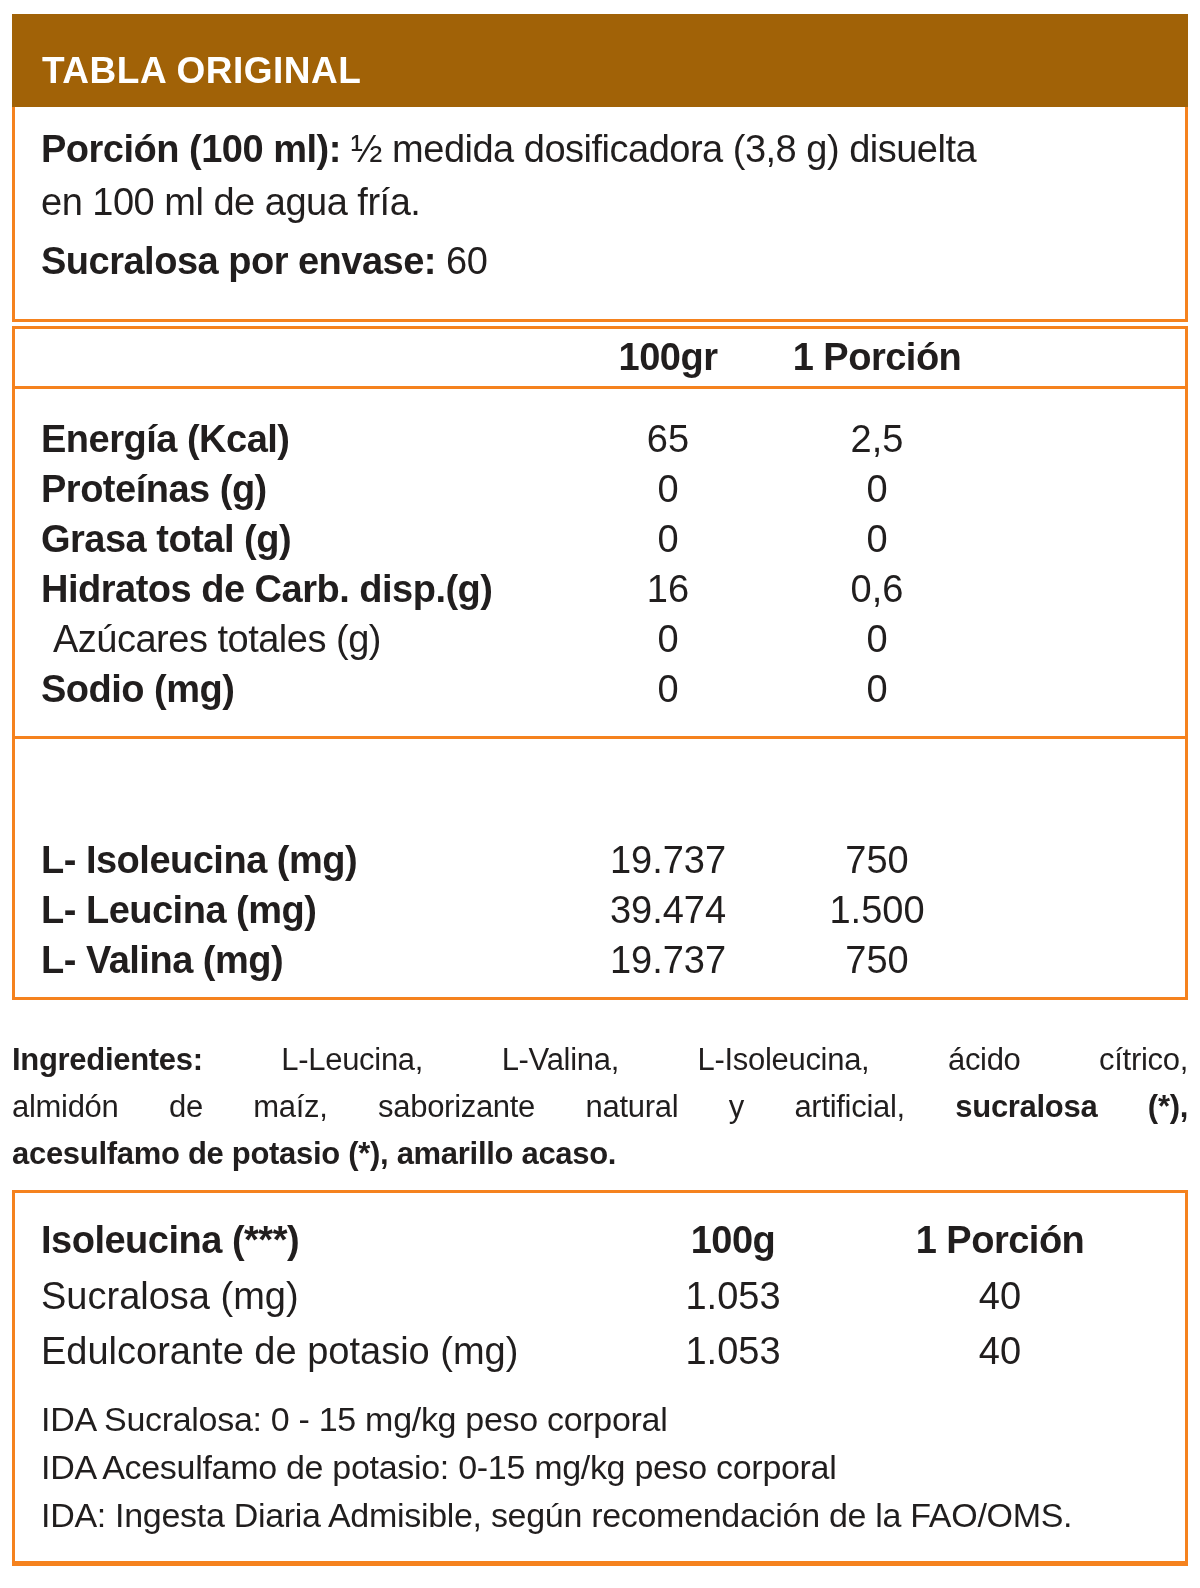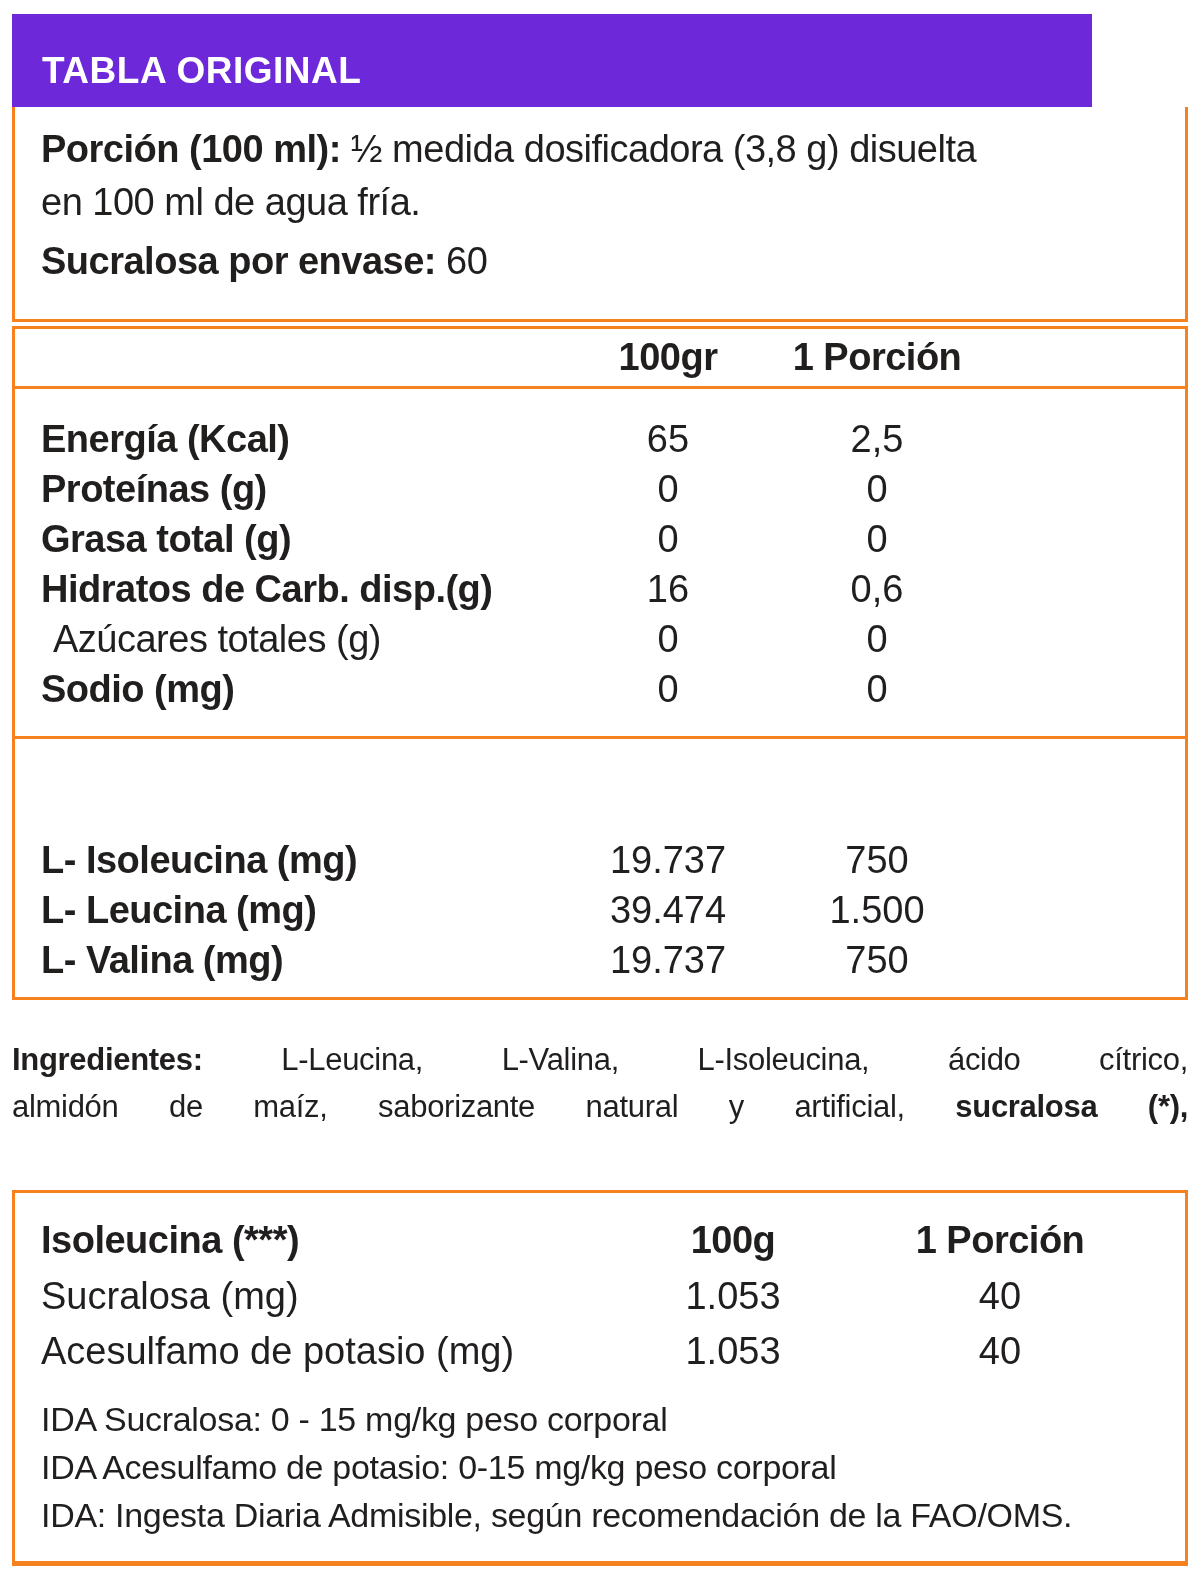--- a/index.html
+++ b/index.html
@@ -5,22 +5,22 @@
   html,body { margin:0; padding:0; }
   body {
     width:1200px; height:1588px; background:#ffffff; overflow:hidden;
     font-family:"Liberation Sans","DejaVu Sans",sans-serif;
     color:#211e1e; position:relative;
   }
   .abs { position:absolute; box-sizing:border-box; }
 
   
   .orange-bar {
-    left:12px; top:14px; width:1080px; height:93px;
-    background:#6d28d9; display:flex; align-items:center; padding:20px 0 0 30px;
+    left:12px; top:14px; width:1176px; height:93px;
+    background:#a16207; display:flex; align-items:center; padding:20px 0 0 30px;
   }
   .orange-bar .title {
     color:#ffffff; font-weight:700; font-size:37px; letter-spacing:0.5px;
   }
 
   .obox { left:12px; width:1176px; border:3px solid #f5821e; }
 
   
   .box1 { top:107px; height:215px; border-top:none; padding:16px 24px 0 26px; }
   .box1 p { margin:0; font-size:38px; line-height:53px; letter-spacing:-0.5px; }
@@ -127,35 +127,36 @@
       <span class="tlabel">L- Valina (mg)</span>
       <span class="num c1">19.737</span>
       <span class="num c2">750</span>
     </div>
   </div>
 </div>
 
 <div class="abs ingredients">
   <div class="jline"><span class="b">Ingredientes:</span> <span>L-Leucina, L-Valina, L-Isoleucina, ácido cítrico,</span></div>
   <div class="jline"><span>almidón de maíz, saborizante natural y artificial,</span> <span class="b">sucralosa (*),</span></div>
+  <div class="lastline b">acesulfamo de potasio (*), amarillo acaso.</div>
 </div>
 
 <div class="abs obox box3">
   <div class="erow ehead">
     <span class="elabel">Isoleucina (***)</span>
     <span class="ecol col e1">100g</span>
     <span class="ecol col e2">1 Porción</span>
   </div>
   <div class="erow">
     <span class="elabel" style="font-weight:400">Sucralosa (mg)</span>
     <span class="ecol e1">1.053</span>
     <span class="ecol e2">40</span>
   </div>
   <div class="erow">
-    <span class="elabel" style="font-weight:400">Acesulfamo de potasio (mg)</span>
+    <span class="elabel" style="font-weight:400">Edulcorante de potasio (mg)</span>
     <span class="ecol e1">1.053</span>
     <span class="ecol e2">40</span>
   </div>
   <div class="notes">
     <div>IDA Sucralosa: 0 - 15 mg/kg peso corporal</div>
     <div>IDA Acesulfamo de potasio: 0-15 mg/kg peso corporal</div>
     <div>IDA: Ingesta Diaria Admisible, según recomendación de la FAO/OMS.</div>
   </div>
 </div>
 

